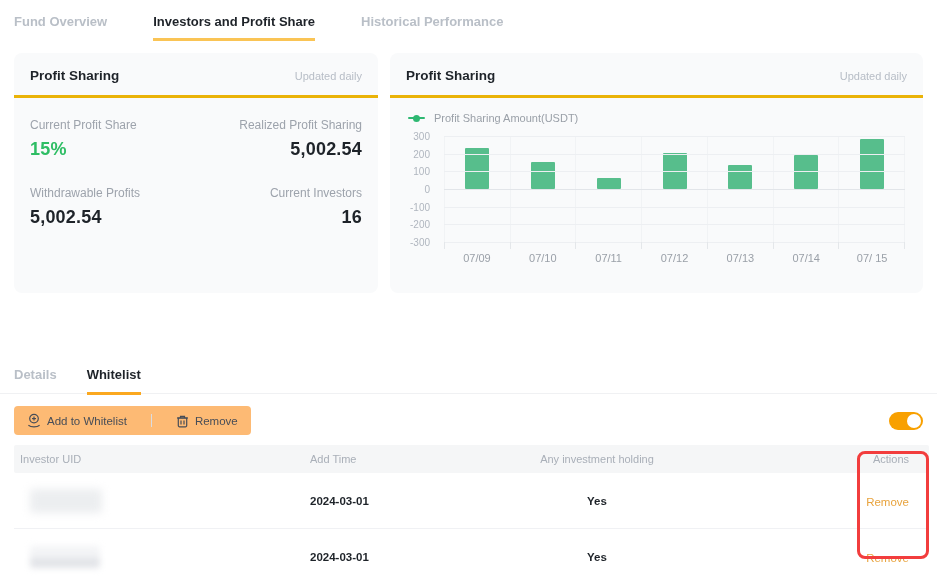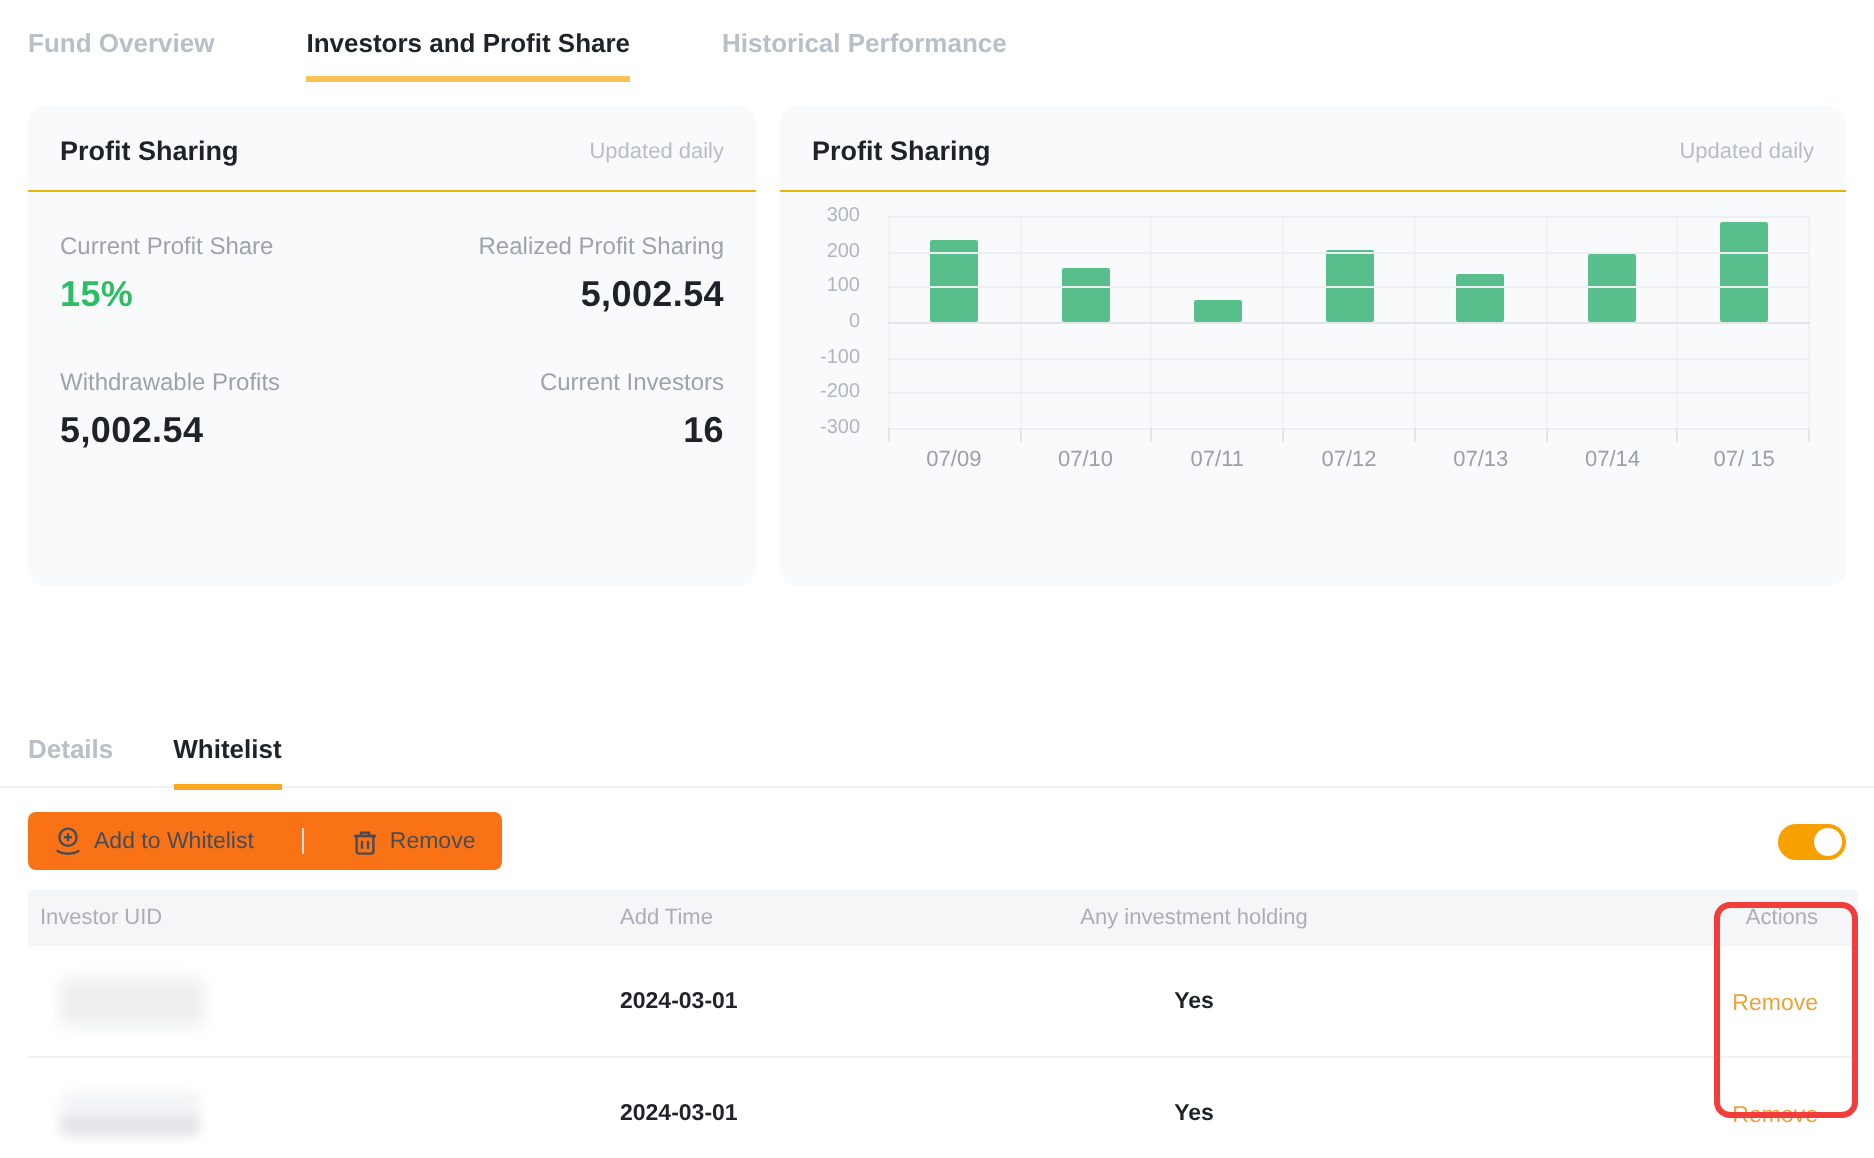--- a/index.html
+++ b/index.html
@@ -9,21 +9,21 @@
   
   .top-tabs { display:flex; gap:46px; padding:14px 14px 0 14px; }
   .top-tab { font-size:13px; font-weight:700; color:#b9bfc7; padding-bottom:9px;
              border-bottom:3px solid transparent; cursor:pointer; white-space:nowrap; }
   .top-tab.active { color:#1e2329; border-bottom-color:#fac455; }
 
   
   .cards-row { display:flex; gap:12px; padding:12px 14px 0 14px; }
   .card { background:#f9fafb; border-radius:8px; }
   .card-head { display:flex; justify-content:space-between; align-items:center;
-               padding:15px 16px 12px 16px; border-bottom:1px solid #eab308; }
+               padding:15px 16px 12px 16px; border-bottom:3px solid #eab308; }
   .card-title { font-size:13.5px; font-weight:700; }
   .updated { font-size:11px; color:#b7bdc6; }
 
   .stats-card { width:364px; height:240px; flex:none; }
   .stats-body { padding:20px 16px; display:grid; grid-template-columns:1fr 1fr; row-gap:26px; }
   .stat-label { font-size:12px; color:#9da3ac; margin-bottom:7px; }
   .stat-value { font-size:18px; font-weight:700; letter-spacing:.2px; }
   .stat.right { text-align:right; }
   .green { color:#2ebd64; }
 
@@ -51,21 +51,21 @@
   .xlabels div { flex:1; text-align:center; font-size:11px; color:#9aa0a8; }
 
   
   .section-tabs { display:flex; gap:30px; padding:0 14px; margin-top:74px; border-bottom:1px solid #f0f1f3; }
   .section-tab { font-size:13px; font-weight:700; color:#b9bfc7; padding-bottom:10px;
                  border-bottom:3px solid transparent; margin-bottom:-2px; cursor:pointer; }
   .section-tab.active { color:#1e2329; border-bottom-color:#fba81f; }
 
   
   .toolbar-row { display:flex; justify-content:space-between; align-items:center; padding:12px 14px 10px 14px; }
-  .toolbar { display:flex; align-items:center; gap:24px; background:#f97316; border-radius:4px; padding:7px 13px; }
+  .toolbar { display:flex; align-items:center; gap:24px; background:#fdba74; border-radius:4px; padding:7px 13px; }
   .tool-btn { display:flex; align-items:center; gap:6px; font-size:11.5px; color:#474d57;
               background:none; border:none; cursor:pointer; font-family:inherit; }
   .tool-divider { width:1px; height:13px; background:#d9dce1; }
   .toggle { width:34px; height:18px; border-radius:9px; background:#f8a000; position:relative; cursor:pointer; flex:none; }
   .toggle-knob { position:absolute; right:2px; top:2px; width:14px; height:14px; border-radius:50%; background:#fff; }
 
   
   .wl-table { margin:0 8px 0 14px; }
   .trow { display:grid; grid-template-columns:290px 160px 260px 1fr; align-items:center; }
   .thead { background:#f5f6f7; border-radius:2px; height:28px; }
@@ -123,20 +123,24 @@
           <div class="stat-value">16</div>
         </div>
       </div>
     </section>
 
     <section class="card chart-card">
       <header class="card-head">
         <span class="card-title">Profit Sharing</span>
         <span class="updated">Updated daily</span>
       </header>
+      <div class="legend">
+        <span class="legend-marker"></span>
+        <span class="legend-label">Profit Sharing Amount(USDT)</span>
+      </div>
       <div class="chart">
         <div class="yaxis" id="yaxis">
             <div class="ylab" style="top: 0%;">300</div>
             <div class="ylab" style="top: 16.6667%;">200</div>
             <div class="ylab" style="top: 33.3333%;">100</div>
             <div class="ylab" style="top: 50%;">0</div>
             <div class="ylab" style="top: 66.6667%;">-100</div>
             <div class="ylab" style="top: 83.3333%;">-200</div>
             <div class="ylab" style="top: 100%;">-300</div>
           </div>

